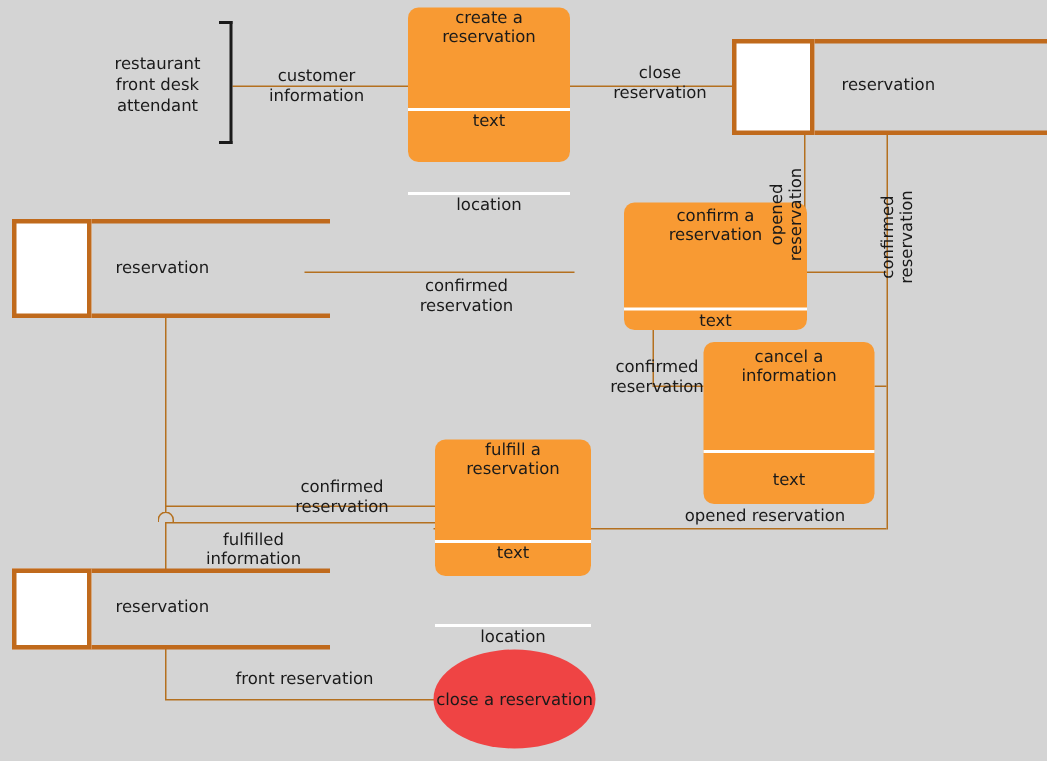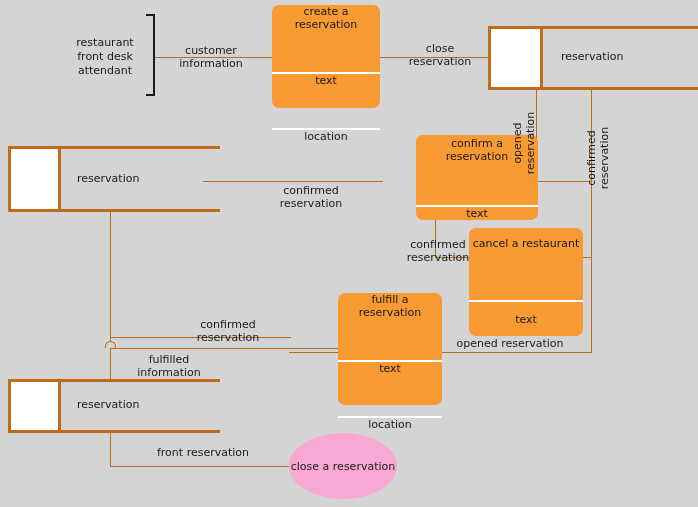--- a/index.html
+++ b/index.html
@@ -31,21 +31,21 @@
     font-size:11px;
     line-height:13px;
     box-sizing:border-box;
     padding:0 3px;
   }
   .process .seg + .seg{border-top:2px solid #ffffff;}
 
   
   .ellipse{
     position:absolute;
-    background:#f9a8d4;
+    background:#ef4444;
     border-radius:50%;
     display:flex;align-items:center;justify-content:center;
     text-align:center;
     color:#1a1a1a;font-size:11px;line-height:13px;
   }
 
   
   .datastore{position:absolute;}
   .datastore .ds-line{
     position:absolute;left:0;
@@ -154,25 +154,25 @@
   </div>
 
   <div class="process" style="left:369px;top:135px;width:122px;height:85px;margin-left:47px;">
     <div class="seg" style="height:31px;">confirm a
 reservation</div>
     <div class="seg" style="flex:1;">text</div>
   </div>
 
   <div class="process" style="left:469px;top:228px;width:114px;height:108px;">
     <div class="seg" style="height:31px;">cancel a
-restaurant</div>
+information</div>
     <div class="seg" style="flex:1;">text</div>
   </div>
 
-  <div class="process" style="left:290px;top:293px;width:104px;height:112px;margin-left:48px;">
+  <div class="process" style="left:290px;top:293px;width:104px;height:91px;">
     <div class="seg" style="height:31px;">fulfill a
 reservation</div>
     <div class="seg" style="height:25px;">text</div>
     <div class="seg" style="flex:1;">location</div>
   </div>
 
   <div class="ellipse" style="left:289px;top:433px;width:108px;height:66px;">
     <span>close a
 reservation</span>
   </div>

